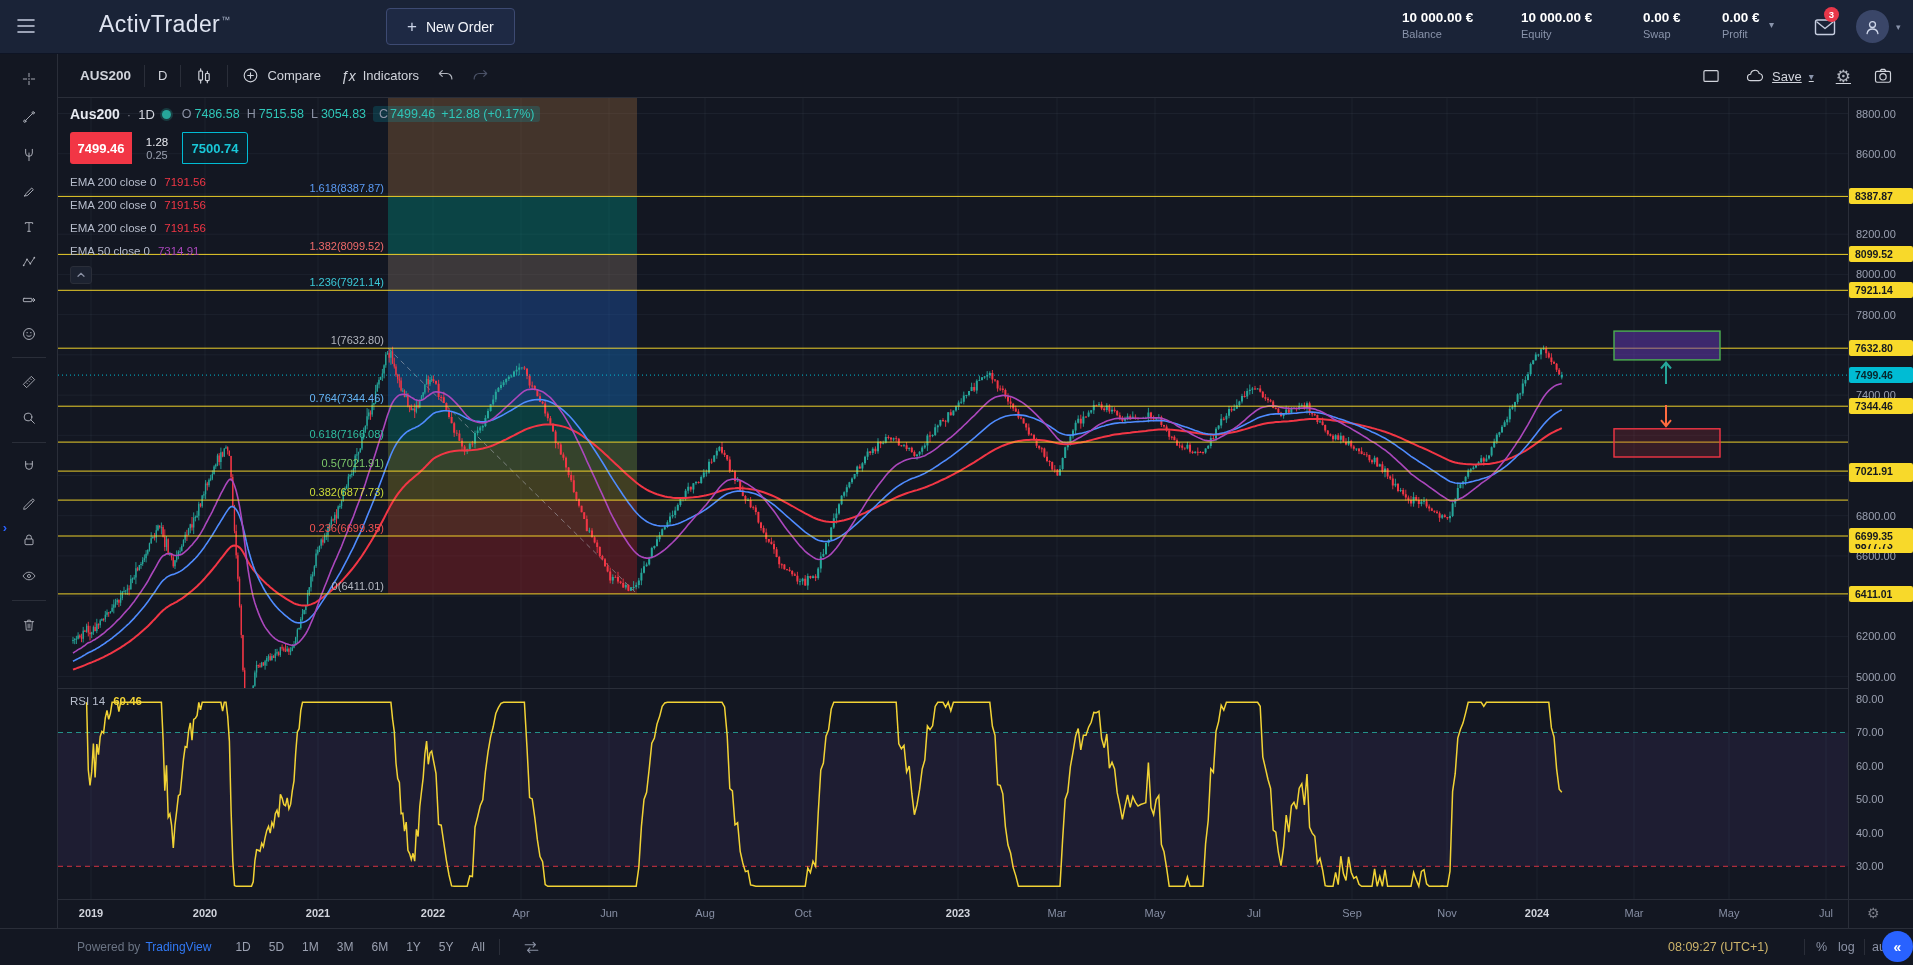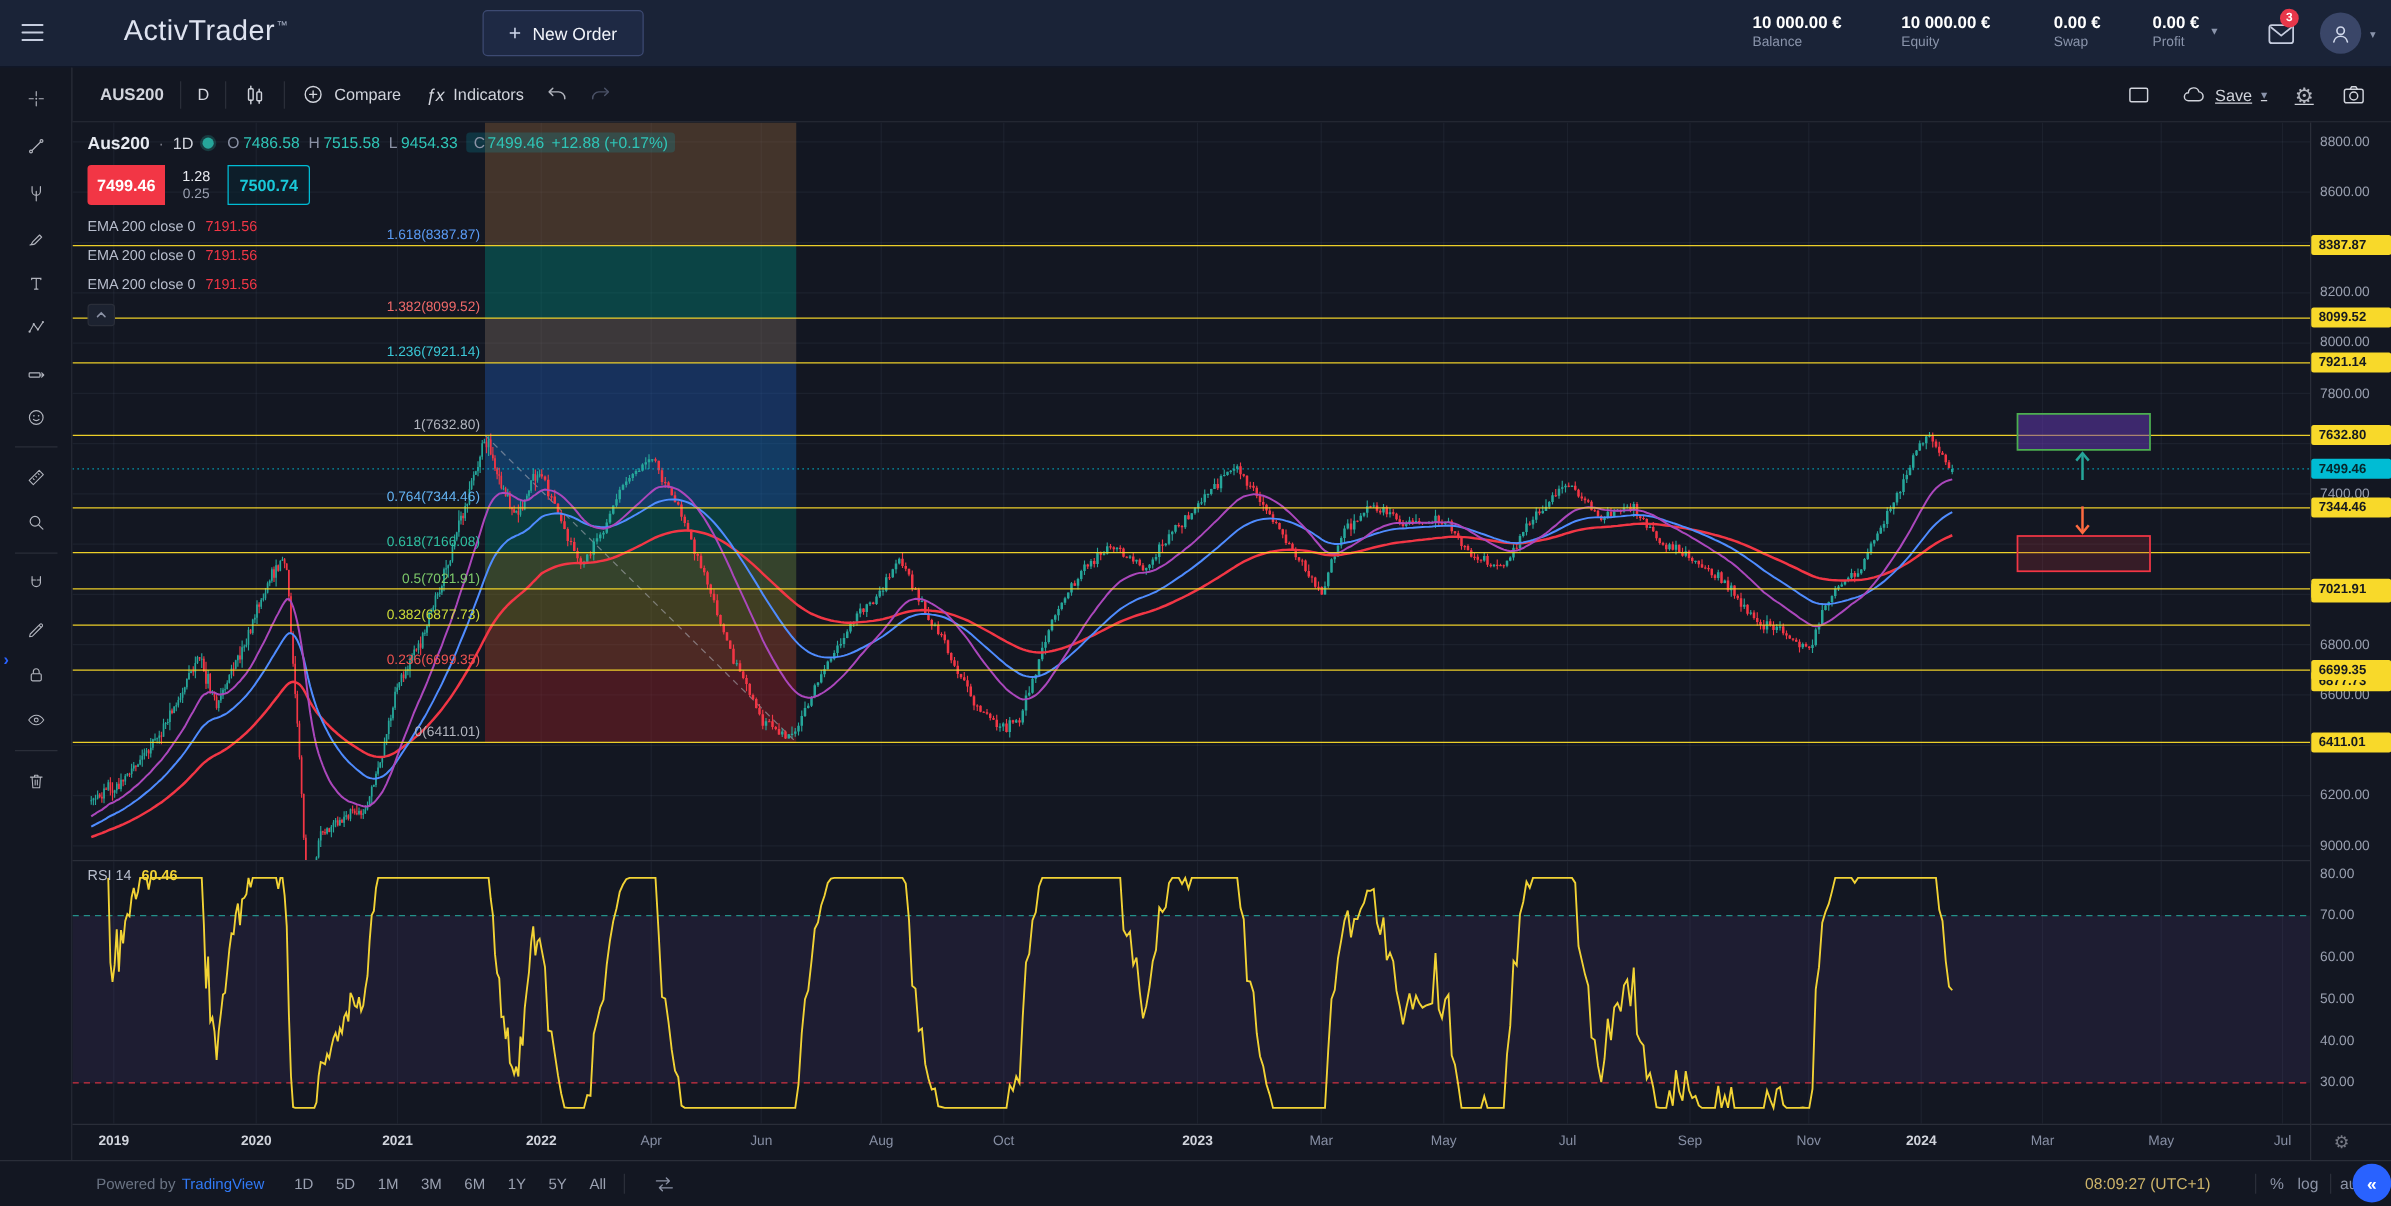--- a/index.html
+++ b/index.html
@@ -439,21 +439,21 @@
         <span class="sym">Aus200</span>
         <span class="dot-sep">·</span>
         <span class="intv">1D</span>
         <span class="mkt-dot"></span>
         <span class="ohlc">
           <span class="k">O</span>
             <span class="v">7486.58</span>
           <span class="k">H</span>
             <span class="v">7515.58</span>
           <span class="k">L</span>
-            <span class="v">9454.33</span>
+            <span class="v">3054.83</span>
           <span class="pill">
             <span class="k">C</span>
               <span class="v">7499.46</span>
             <span class="v">+12.88 (+0.17%)</span>
           </span>
         </span>
       </div>
       <div class="quote">
         <div class="sell">7499.46</div>
         <div class="mid">
@@ -468,20 +468,24 @@
             <span class="val" style="color: rgb(242, 54, 69);">7191.56</span>
           </div>
           <div class="ind-row">
             <span>EMA 200 close 0</span>
             <span class="val" style="color: rgb(242, 54, 69);">7191.56</span>
           </div>
           <div class="ind-row">
             <span>EMA 200 close 0</span>
             <span class="val" style="color: rgb(242, 54, 69);">7191.56</span>
           </div>
+          <div class="ind-row">
+            <span>EMA 50 close 0</span>
+            <span class="val" style="color: rgb(171, 71, 188);">7314.91</span>
+          </div>
         </div>
       <button class="collapse">
         <svg viewBox="0 0 14 14" width="12" height="12" fill="none" stroke="currentColor" stroke-width="1.4" stroke-linecap="round">
             <path d="M3.5 8.5L7 5l3.5 3.5"></path>
           </svg>
       </button>
     </div>
 
     <div id="rsi-legend">
       <span>RSI 14</span>
@@ -517,21 +521,21 @@
   <div class="ptick" style="top: 8px;">8800.00</div>
       <div class="ptick" style="top: 47.7407px;">8600.00</div>
       <div class="ptick" style="top: 87.9607px;">8400.00</div>
       <div class="ptick" style="top: 128.181px;">8200.00</div>
       <div class="ptick" style="top: 168.401px;">8000.00</div>
       <div class="ptick" style="top: 208.621px;">7800.00</div>
       <div class="ptick" style="top: 289.061px;">7400.00</div>
       <div class="ptick" style="top: 409.721px;">6800.00</div>
       <div class="ptick" style="top: 449.941px;">6600.00</div>
       <div class="ptick" style="top: 530.381px;">6200.00</div>
-      <div class="ptick" style="top: 570.601px;">9000.00</div>
+      <div class="ptick" style="top: 570.601px;">5000.00</div>
       <div class="ptick" style="top: 593px;">80.00</div>
       <div class="ptick" style="top: 626.45px;">70.00</div>
       <div class="ptick" style="top: 659.9px;">60.00</div>
       <div class="ptick" style="top: 693.35px;">50.00</div>
       <div class="ptick" style="top: 726.8px;">40.00</div>
       <div class="ptick" style="top: 760.25px;">30.00</div>
       <div class="ytag" style="top: 90.4px;">8387.87</div>
       <div class="ytag" style="top: 148.387px;">8099.52</div>
       <div class="ytag" style="top: 184.259px;">7921.14</div>
       <div class="ytag" style="top: 242.245px;">7632.80</div>

